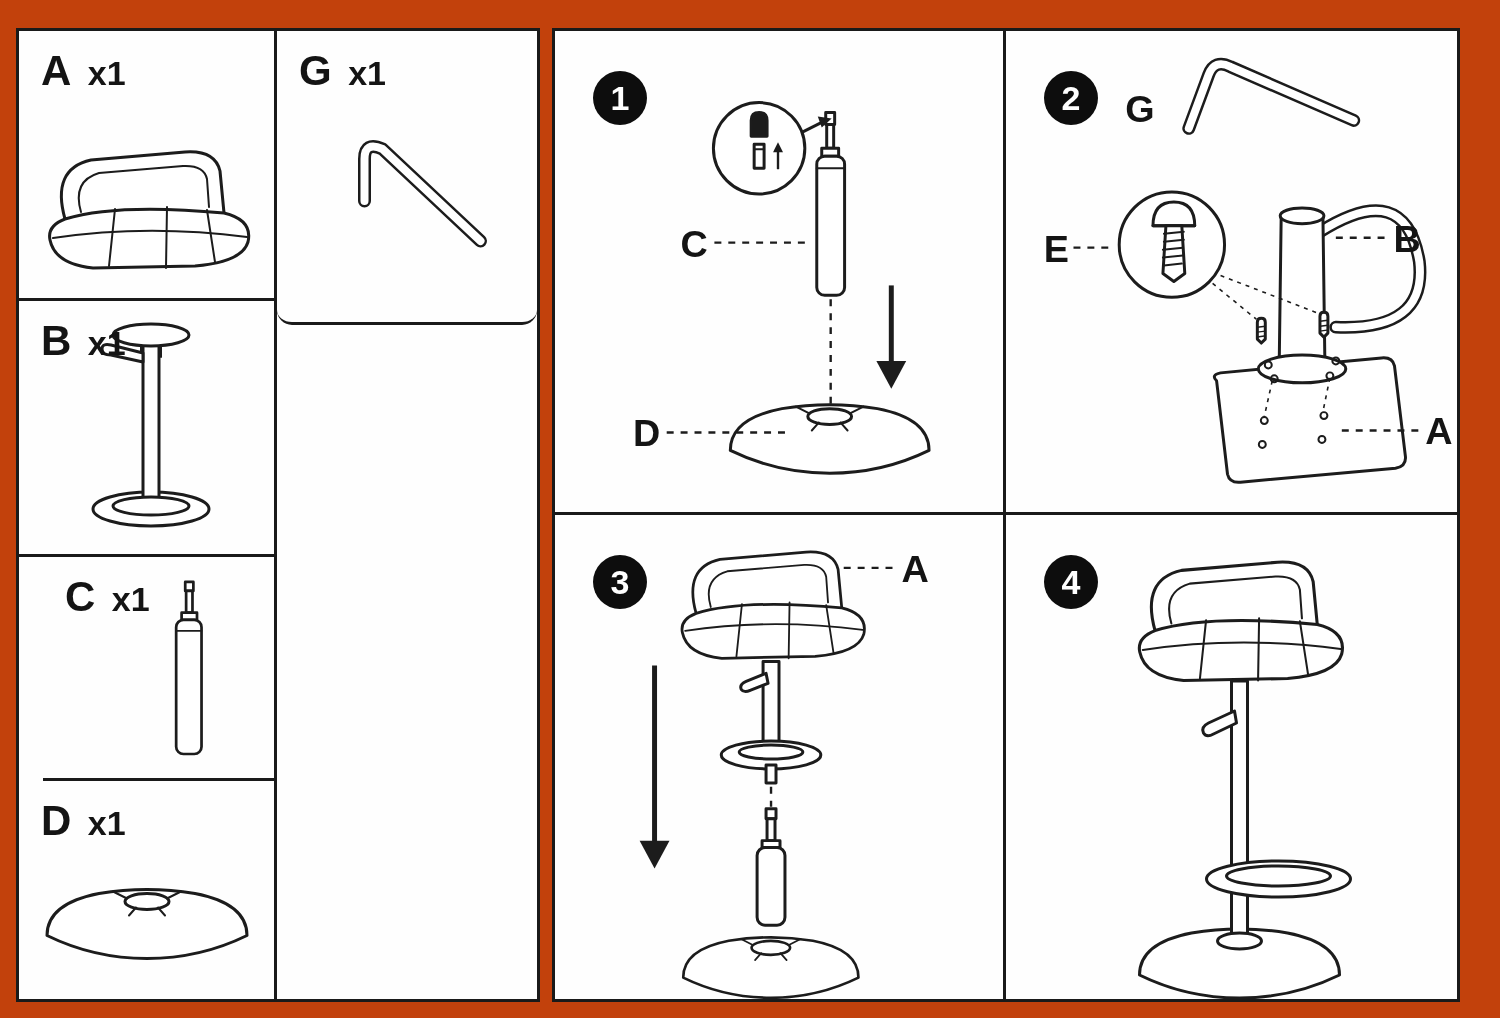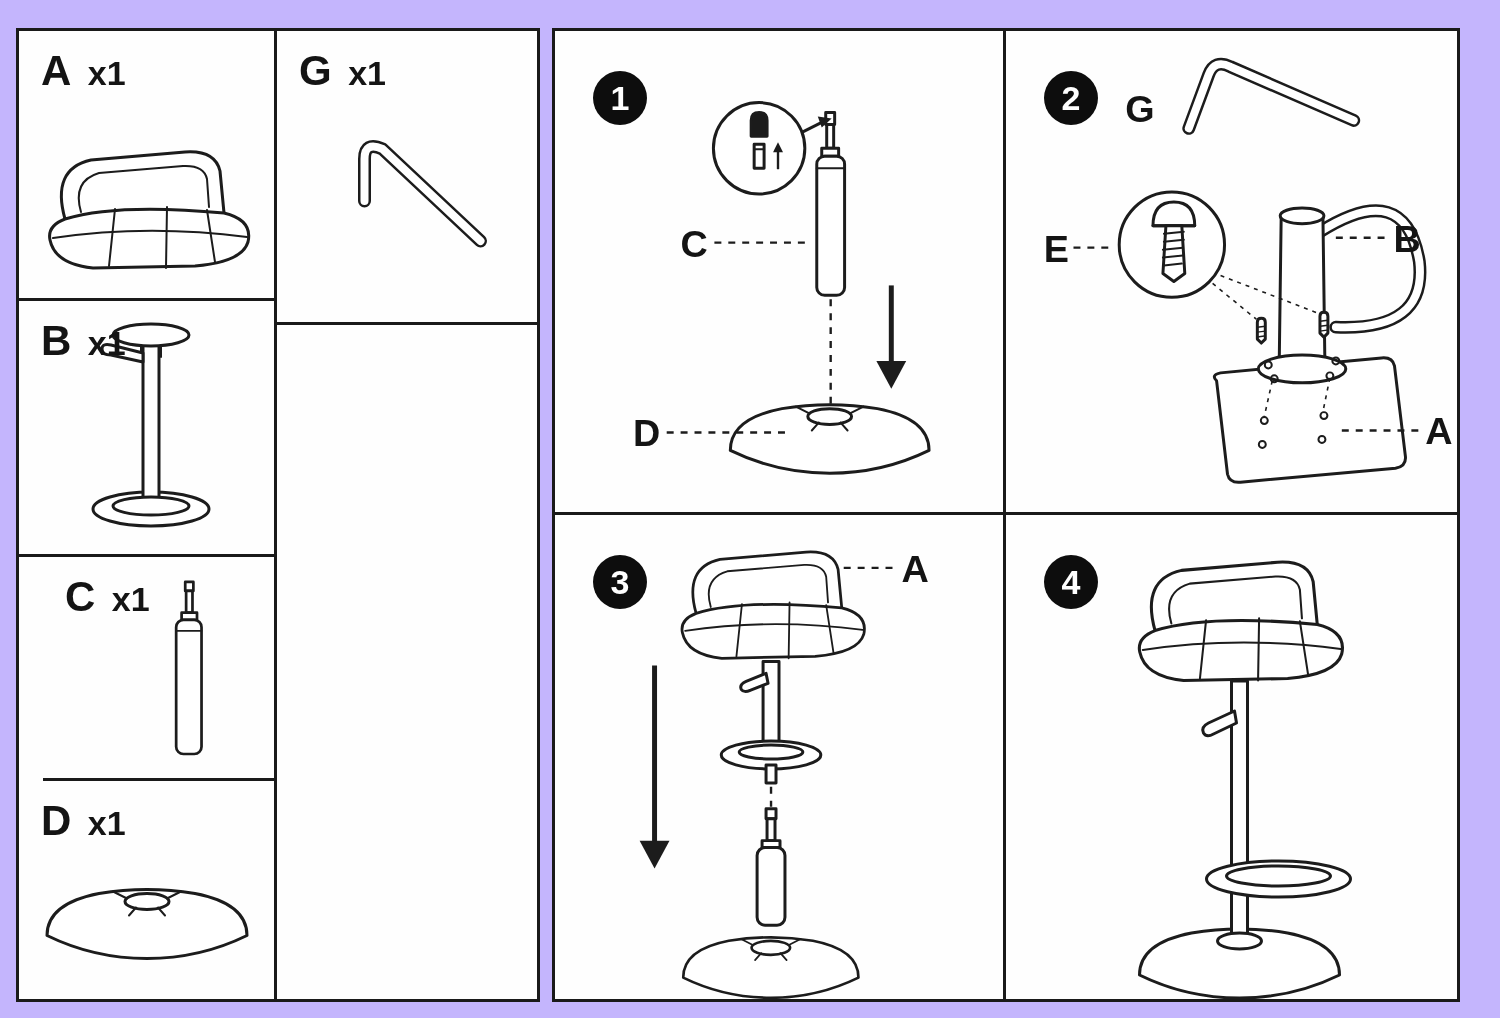--- a/index.html
+++ b/index.html
@@ -1,21 +1,21 @@
 <!DOCTYPE html>
 <html><head>
 <meta charset="utf-8">
 <style>
   html,body{margin:0;padding:0;}
   body{
     width:1500px;height:1018px;overflow:hidden;
     background:#f4f3f0;
     font-family:"Liberation Sans",sans-serif;
   }
-  .sheet{position:absolute;inset:0;background:#c4b5fd;}
+  .sheet{position:absolute;inset:0;background:#c2410c;}
   .panel{
     position:absolute;background:#fefefe;border:3px solid #1a1a1a;box-sizing:border-box;
   }
   .parts-panel{left:16px;top:28px;width:524px;height:974px;display:flex;}
   .col{display:flex;flex-direction:column;box-sizing:border-box;}
   .col-left{width:258px;border-right:3px solid #1a1a1a;}
   .col-right{flex:1;}
   .part-cell{position:relative;box-sizing:border-box;}
   .part-cell.bb{border-bottom:3px solid #1a1a1a;}
   .part-label{position:absolute;top:16px;left:22px;color:#141414;white-space:nowrap;z-index:2;}
@@ -114,21 +114,21 @@
             <ellipse cx="110" cy="36" rx="22" ry="8"></ellipse>
             <path class="thin" d="M90 33 L76 26 M130 33 L144 26 M99 42 L92 50 M121 42 L128 50"></path>
           </g>
         </svg>
       </div>
     </div>
 
     <div class="col col-right">
 
 
-      <div class="part-cell bb" style="height:294px;">
+      <div class="part-cell bb" style="height:294px;border-radius:15px;">
         <div class="part-label">
           <span class="part-letter">G</span>
           <span class="part-qty">x1</span>
         </div>
         <svg class="cell-svg" viewBox="0 0 257 291">
           <g transform="translate(42,68)">
             <path class="tube-o" d="M44 102 L44 60 Q44 42 62 50 L160 142"></path>
             <path class="tube-i" d="M44 102 L44 60 Q44 42 62 50 L160 142"></path>
           </g>
         </svg>

